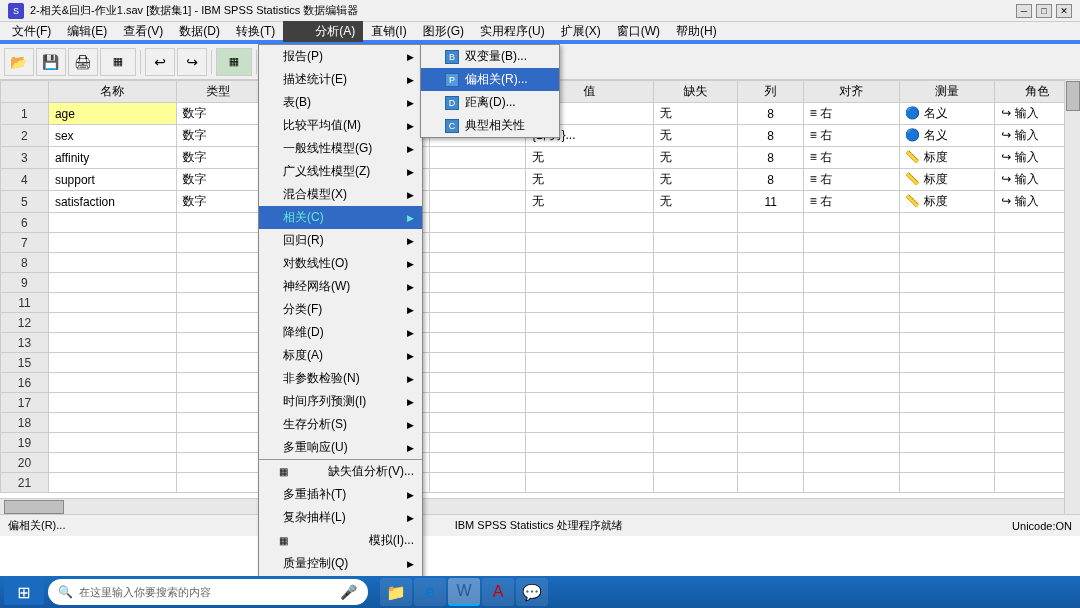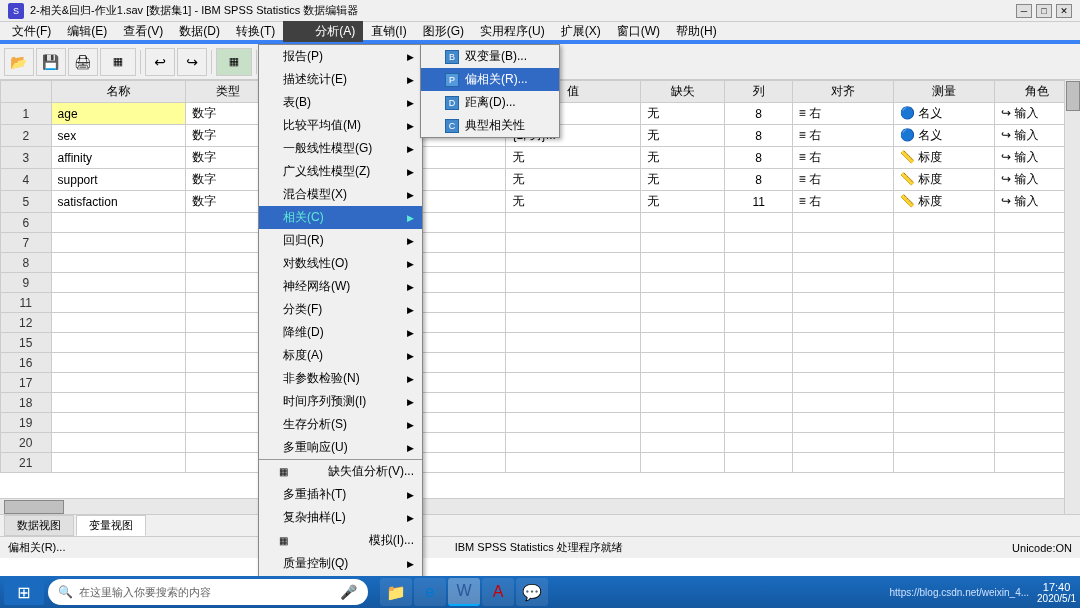--- a/index.html
+++ b/index.html
@@ -57,21 +57,21 @@
       font-size: 14px;
     }
     .tool-sep { width: 1px; height: 24px; background: #ccc; margin: 0 2px; }
     table {
       border-collapse: collapse;
       width: 100%;
     }
     th {
       background: #e8e8e8;
       border: 1px solid #ccc;
-      padding: 2px 6px;
+      padding: 2px 14px;
       text-align: center;
       font-weight: normal;
       font-size: 12px;
       height: 22px;
       white-space: nowrap;
     }
     td {
       border: 1px solid #ccc;
       padding: 2px 6px;
       font-size: 12px;
@@ -482,20 +482,34 @@
             <td class="col-decimal" style="text-align: center;"></td>
             <td class="col-label"></td>
             <td class="col-value"></td>
             <td class="col-missing"></td>
             <td class="col-cols" style="text-align: center;"></td>
             <td class="col-align"></td>
             <td class="col-measure"></td>
             <td class="col-role"></td>
           </tr>
           <tr>
+            <td class="row-header">13</td>
+            <td class="col-name"></td>
+            <td class="col-type"></td>
+            <td class="col-width" style="text-align: center;"></td>
+            <td class="col-decimal" style="text-align: center;"></td>
+            <td class="col-label"></td>
+            <td class="col-value"></td>
+            <td class="col-missing"></td>
+            <td class="col-cols" style="text-align: center;"></td>
+            <td class="col-align"></td>
+            <td class="col-measure"></td>
+            <td class="col-role"></td>
+          </tr>
+          <tr>
             <td class="row-header">15</td>
             <td class="col-name"></td>
             <td class="col-type"></td>
             <td class="col-width" style="text-align: center;"></td>
             <td class="col-decimal" style="text-align: center;"></td>
             <td class="col-label"></td>
             <td class="col-value"></td>
             <td class="col-missing"></td>
             <td class="col-cols" style="text-align: center;"></td>
             <td class="col-align"></td>
@@ -590,24 +604,20 @@
     </table>
 
     <div class="scrollbar-v">
       <div style="width:14px;height:30px;background:#c0c0c0;border:1px solid #888;margin:1px auto;"></div>
     </div>
     <div class="scrollbar-h">
       <div style="height:14px;width:60px;background:#c0c0c0;border:1px solid #888;margin:1px 4px;"></div>
     </div>
   </div>
 
-  <div class="tab-bar">
-    <div class="tab">数据视图</div>
-    <div class="tab active">变量视图</div>
-  </div>
 
   <div class="status-bar">
     <div class="status-left">
       <span>偏相关(R)...</span>
     </div>
     <div>IBM SPSS Statistics 处理程序就绪</div>
     <div>Unicode:ON</div>
   </div>
 
   <div class="analyze-dropdown">
@@ -674,22 +684,13 @@
     <span style="color:#666; font-size:11px;">在这里输入你要搜索的内容</span>
     <span style="margin-left:auto; font-size:14px;">🎤</span>
   </div>
   <div class="taskbar-apps">
     <div class="taskbar-app">📁</div>
     <div class="taskbar-app" style="color:#0078d4; font-size:16px;">e</div>
     <div class="taskbar-app active" style="color:#2b579a;">W</div>
     <div class="taskbar-app" style="color:#cc0000;">A</div>
     <div class="taskbar-app" style="color:#2dc100;">💬</div>
   </div>
-  <div class="taskbar-right">
-    <div class="taskbar-systray">
-      <span style="font-size:10px; color:#cce0ff;">https://blog.csdn.net/weixin_4...</span>
-    </div>
-    <div>
-      <div style="text-align:center;">17:40</div>
-      <div style="text-align:center; font-size:10px;">2020/5/1</div>
-    </div>
-  </div>
 </div>
 
 </body></html>

